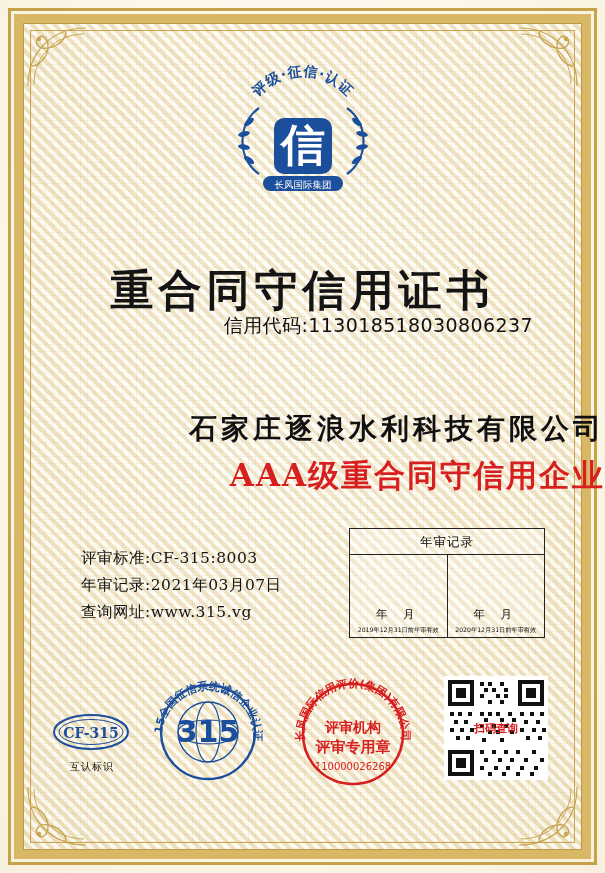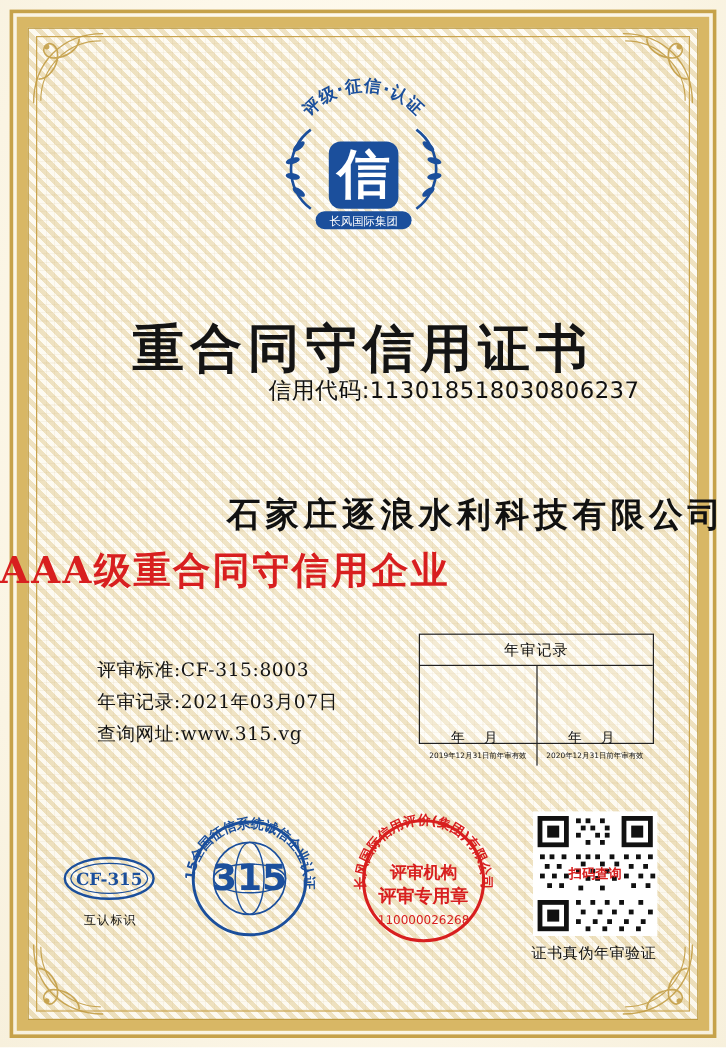--- a/index.html
+++ b/index.html
@@ -88,21 +88,21 @@
     text-align:right;
     font-size:28px;
     font-weight:bold;
     letter-spacing:4px;
     color:#111;
     white-space:nowrap;
     margin-top:32px;
   }
   .award{
     position:absolute;left:0;right:0;top:455px;
-    text-align:left;
+    text-align:right;
     font-size:31px;
     font-weight:bold;
     letter-spacing:2px;
     color:#d81f1f;
     white-space:nowrap;
     font-family:"DejaVu Serif", serif;
   }
   
   .details{
     position:absolute;left:62px;top:545px;
@@ -110,21 +110,21 @@
     line-height:27px;
     color:#141414;
     font-family:"DejaVu Serif", serif;
     letter-spacing:.5px;
     margin-left:19px;
   }
   .details div{white-space:nowrap;}
   
   .review{
     position:absolute;right:60px;top:528px;
-    width:196px;height:92px;
+    width:196px;height:110px;
     border:1.2px solid #222;
     box-sizing:border-box;
     background:rgba(255,255,255,.25);
   }
   .review-head{
     height:25px;line-height:25px;text-align:center;
     font-size:12.5px;color:#111;border-bottom:1.2px solid #222;
     letter-spacing:1px;
   }
   .review-body{display:flex;height:83px;}
@@ -369,15 +369,14 @@
         <rect x="62" y="90" width="4" height="4"></rect>
         <rect x="76" y="90" width="4" height="4"></rect>
         <rect x="90" y="90" width="4" height="4"></rect>
       <rect x="44" y="96" width="4" height="4"></rect>
         <rect x="58" y="96" width="4" height="4"></rect>
         <rect x="72" y="96" width="4" height="4"></rect>
         <rect x="86" y="96" width="4" height="4"></rect>
     </g>
     <text x="52" y="56" text-anchor="middle" font-size="11" fill="#d81f1f" font-weight="bold">扫码查询</text>
   </svg>
-  <div class="qr-caption">证书真伪年审验证</div>
 
 </div>
 
 </body></html>

